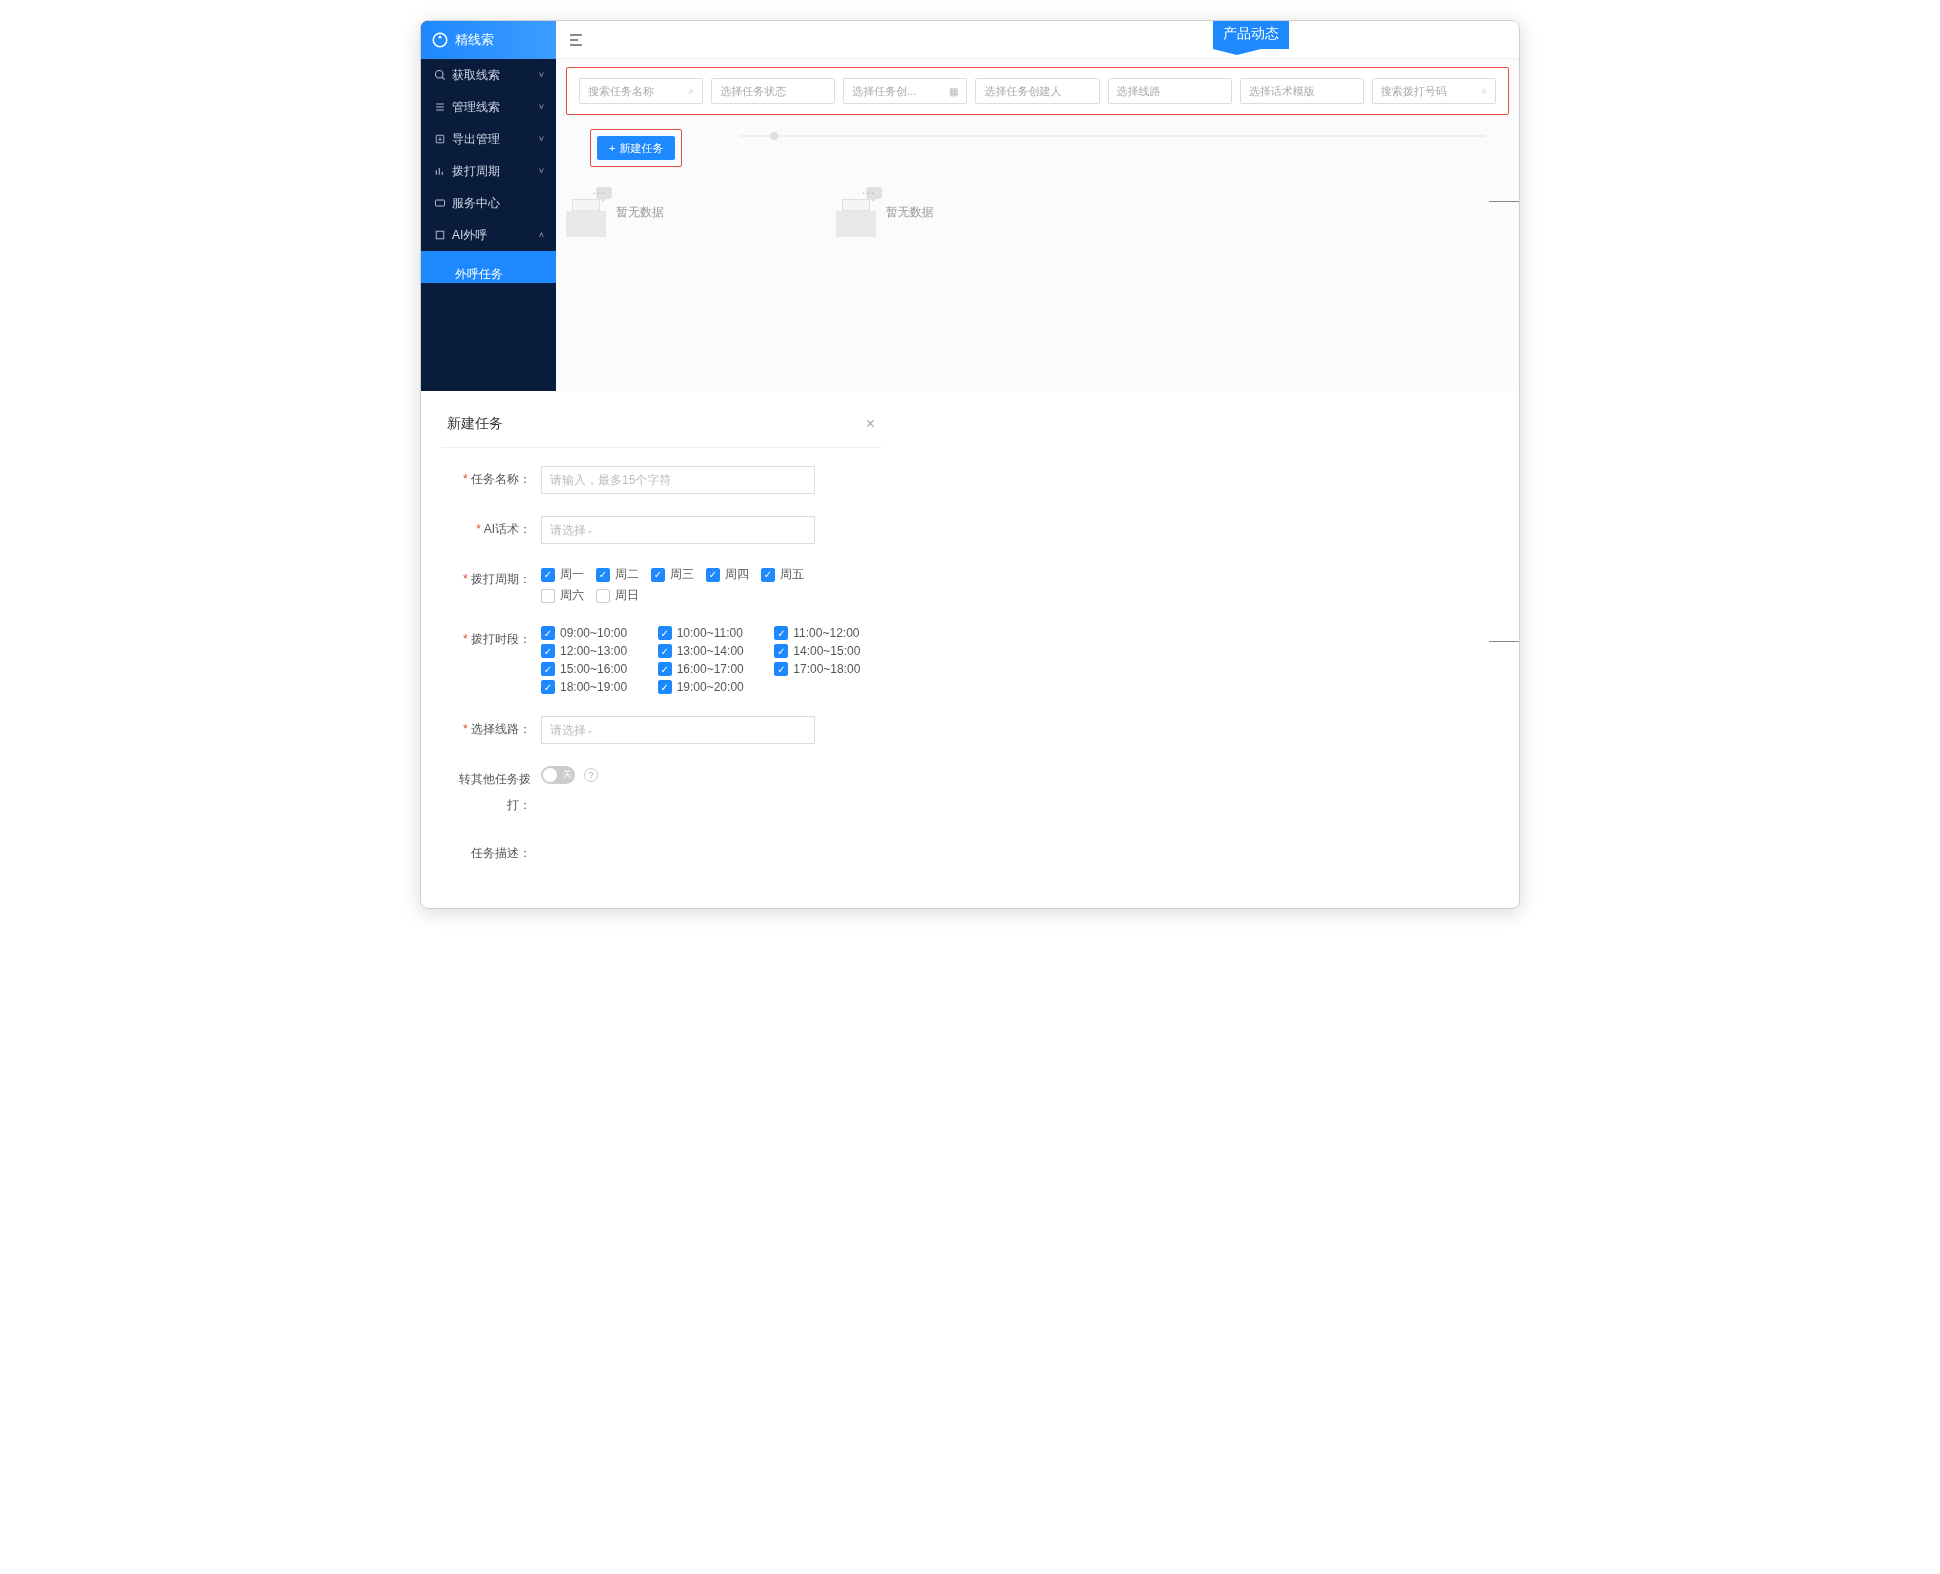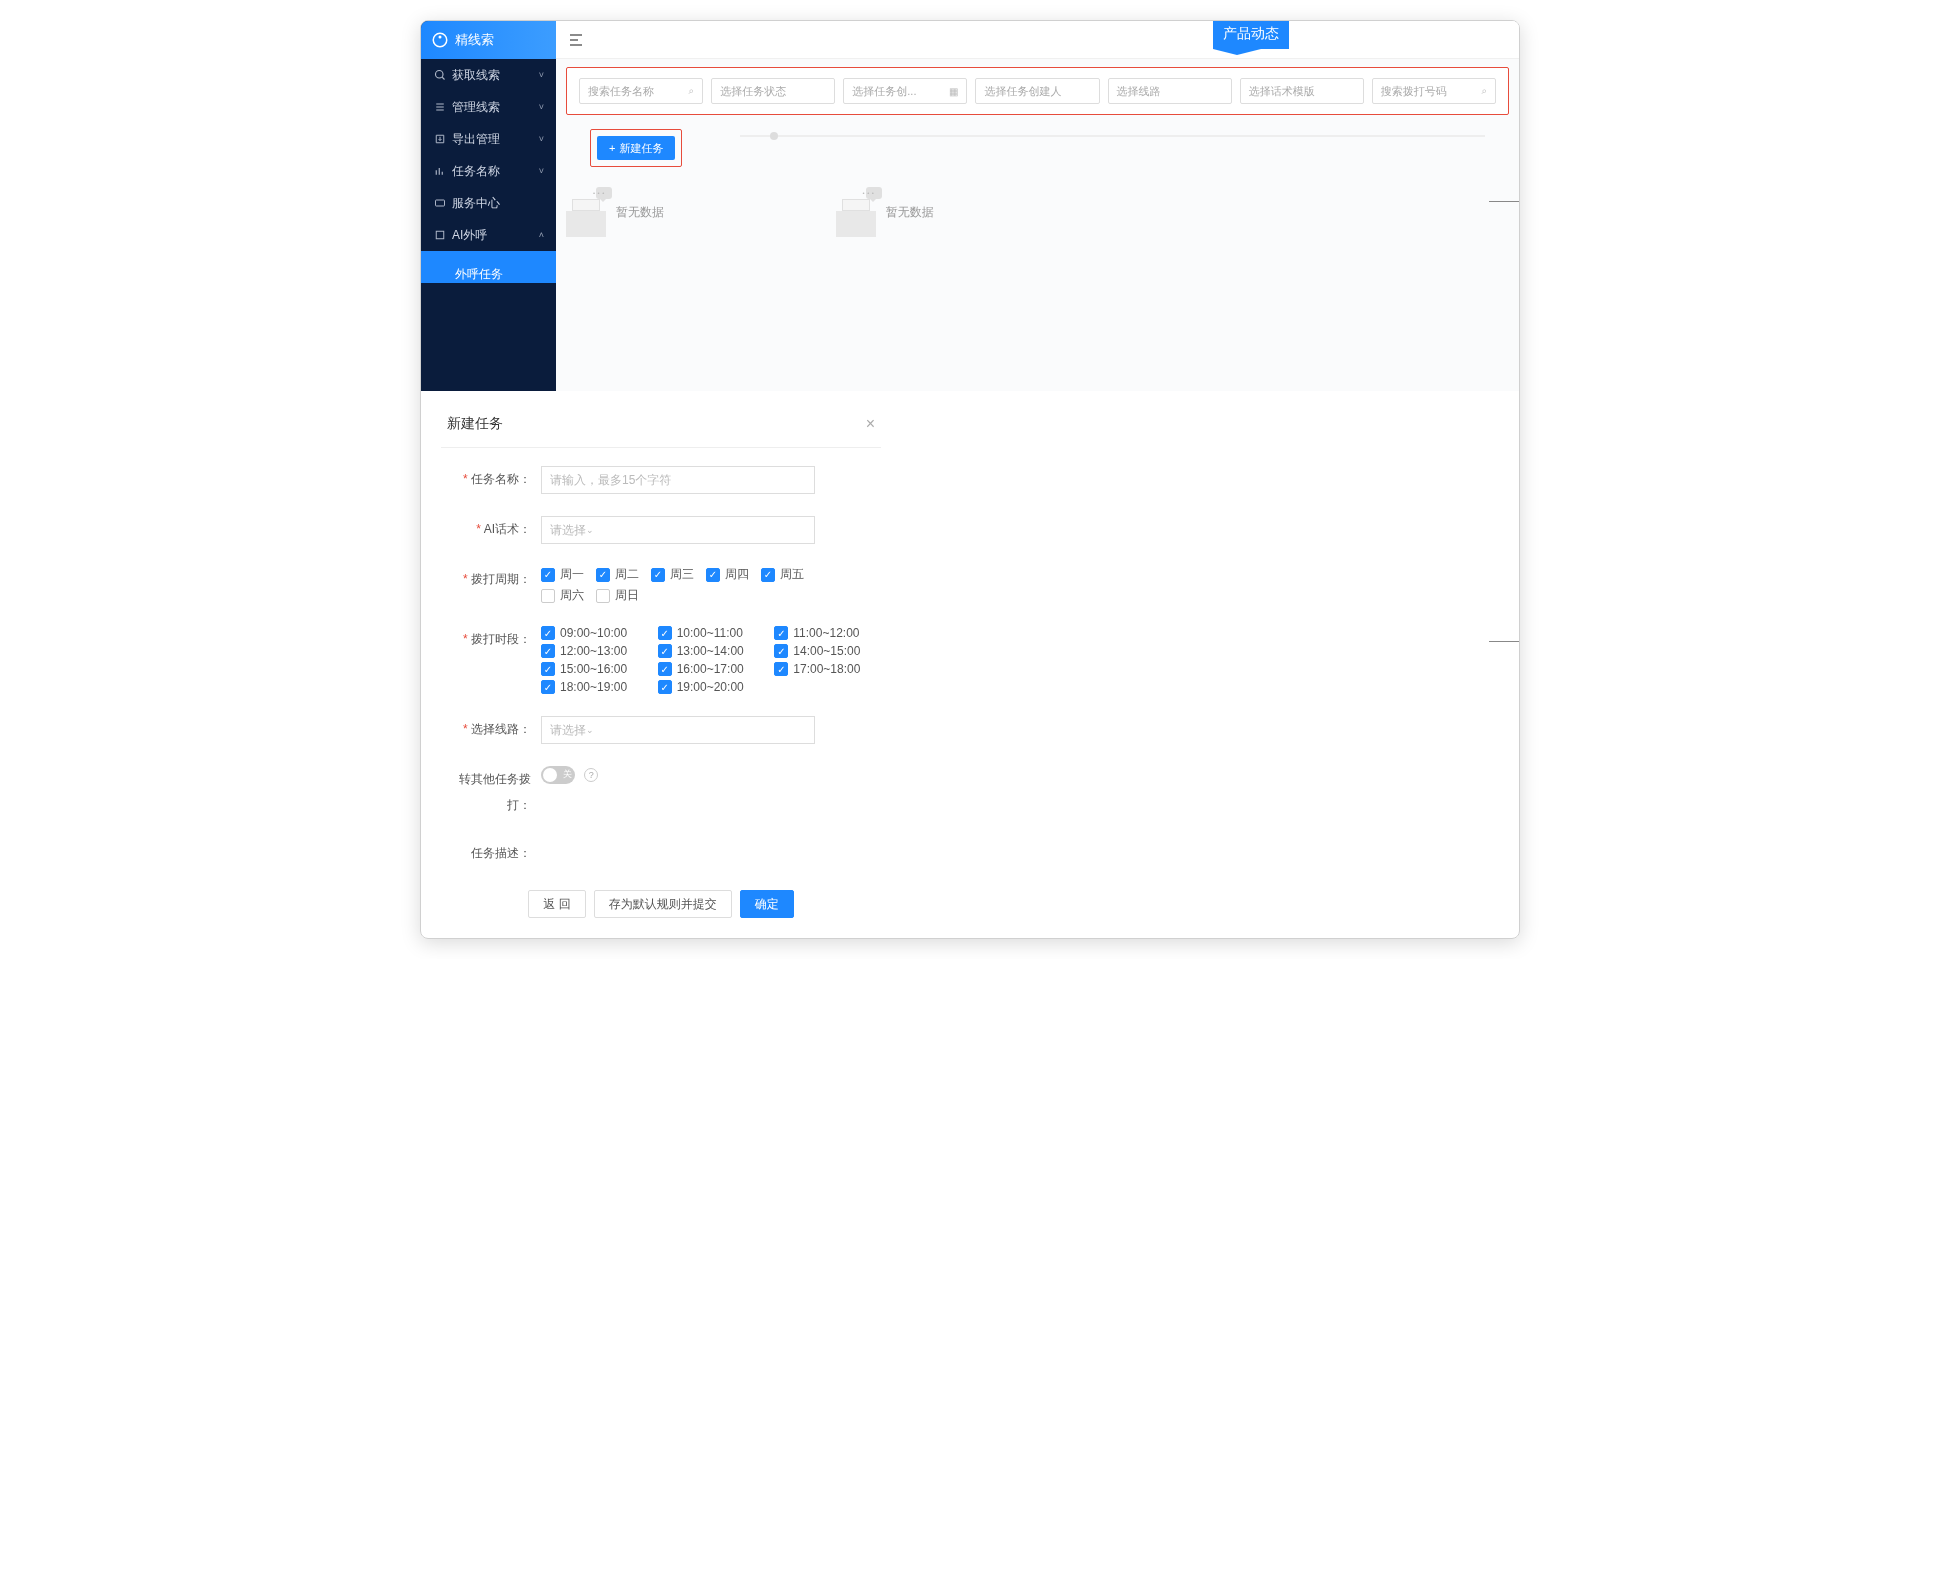--- a/index.html
+++ b/index.html
@@ -115,21 +115,21 @@
             </span>
             <span class="chevron">˅</span>
           </div>
           <div class="nav-item">
             <span class="nav-left">
               <span class="nav-icon">
                 <svg viewBox="0 0 16 16" width="12" height="12">
                   <path d="M3 13V7M7 13V4M11 13V9" stroke="currentColor" stroke-width="1.5"></path>
                 </svg>
               </span>
-              <span>任务名称</span>
+              <span>拨打周期</span>
             </span>
             <span class="chevron">˅</span>
           </div>
           <div class="nav-item">
             <span class="nav-left">
               <span class="nav-icon">
                 <svg viewBox="0 0 16 16" width="12" height="12">
                   <rect x="2" y="4" width="12" height="8" rx="1" fill="none" stroke="currentColor" stroke-width="1.3"></rect>
                 </svg>
               </span>
@@ -355,22 +355,17 @@
           <span class="switch-label">关</span>
         </span>
         <span class="help-icon">?</span>
       </div>
     </div>
 
     <div class="form-row">
       <div class="form-label">任务描述：</div>
     </div>
 
-    <div class="modal-footer">
-      <button class="btn"><span>返 回</span></button>
-      <button class="btn"><span>存为默认规则并提交</span></button>
-      <button class="btn primary"><span>确定</span></button>
-    </div>
   </div>
 
   <div class="arrow-annot" style="right:-60px; top:180px; width:90px;"></div>
   <div class="arrow-annot" style="right:-60px; top:620px; width:90px;"></div>
 </div>
 
 </body></html>

